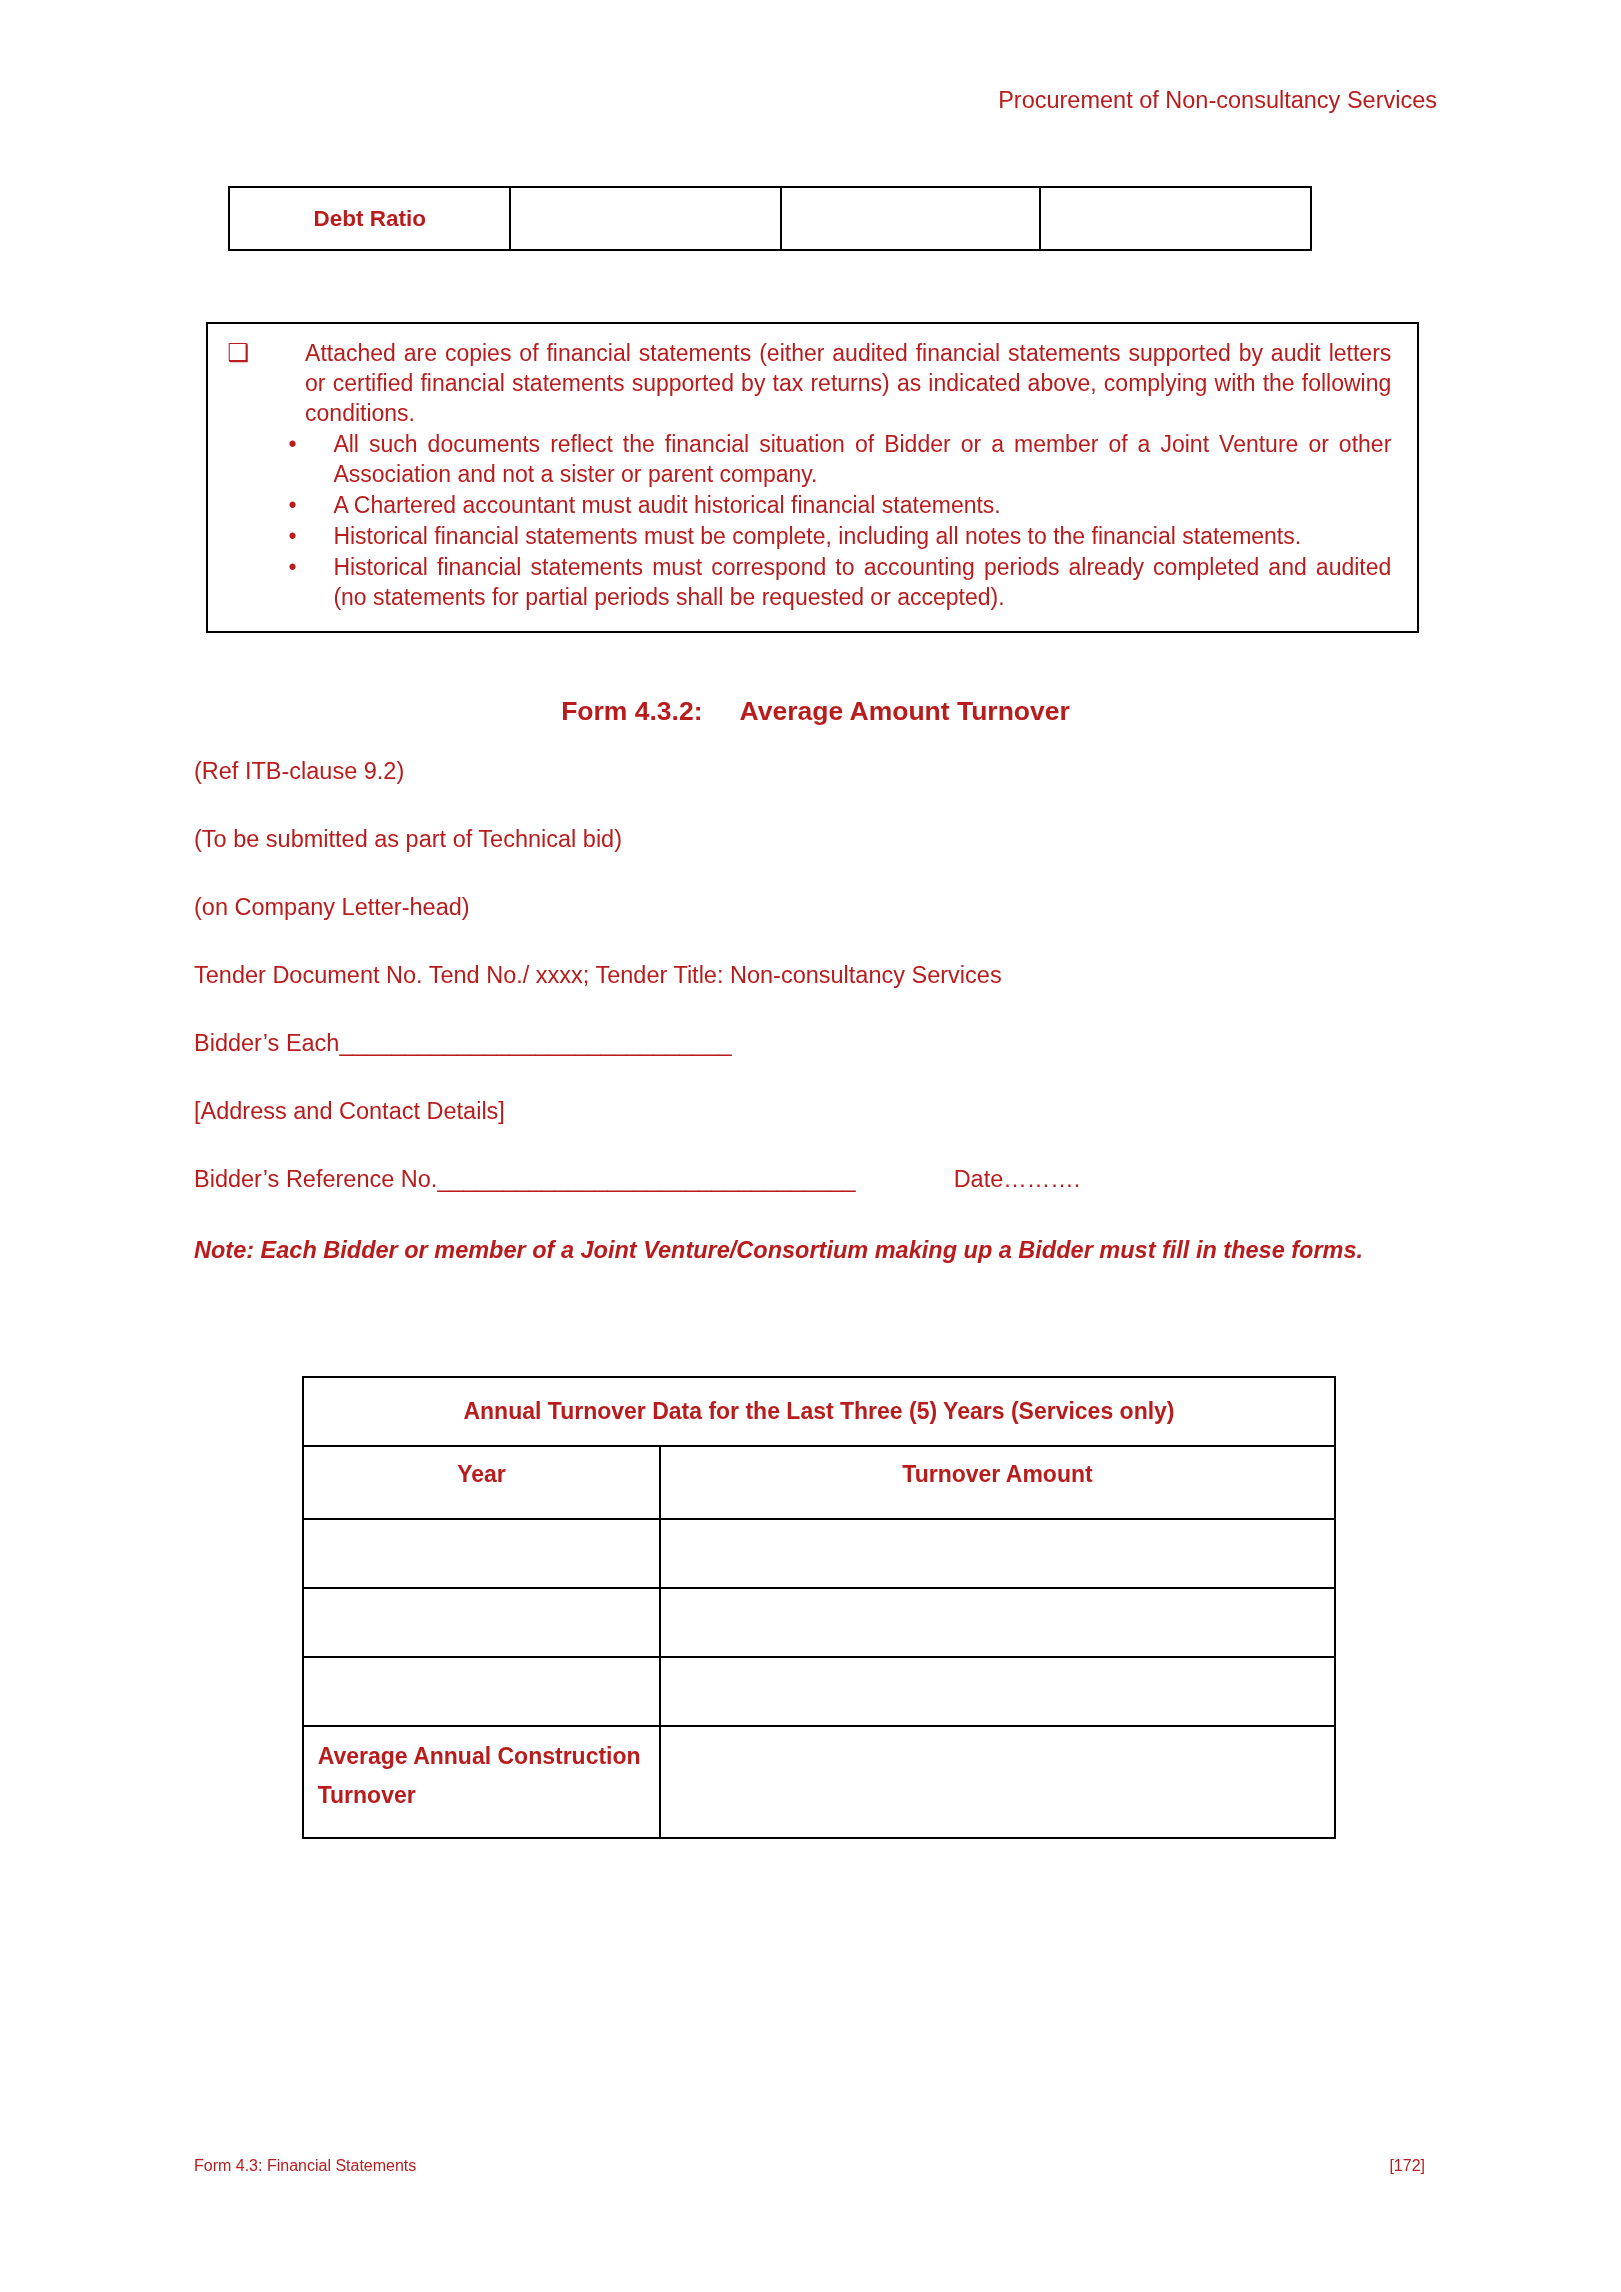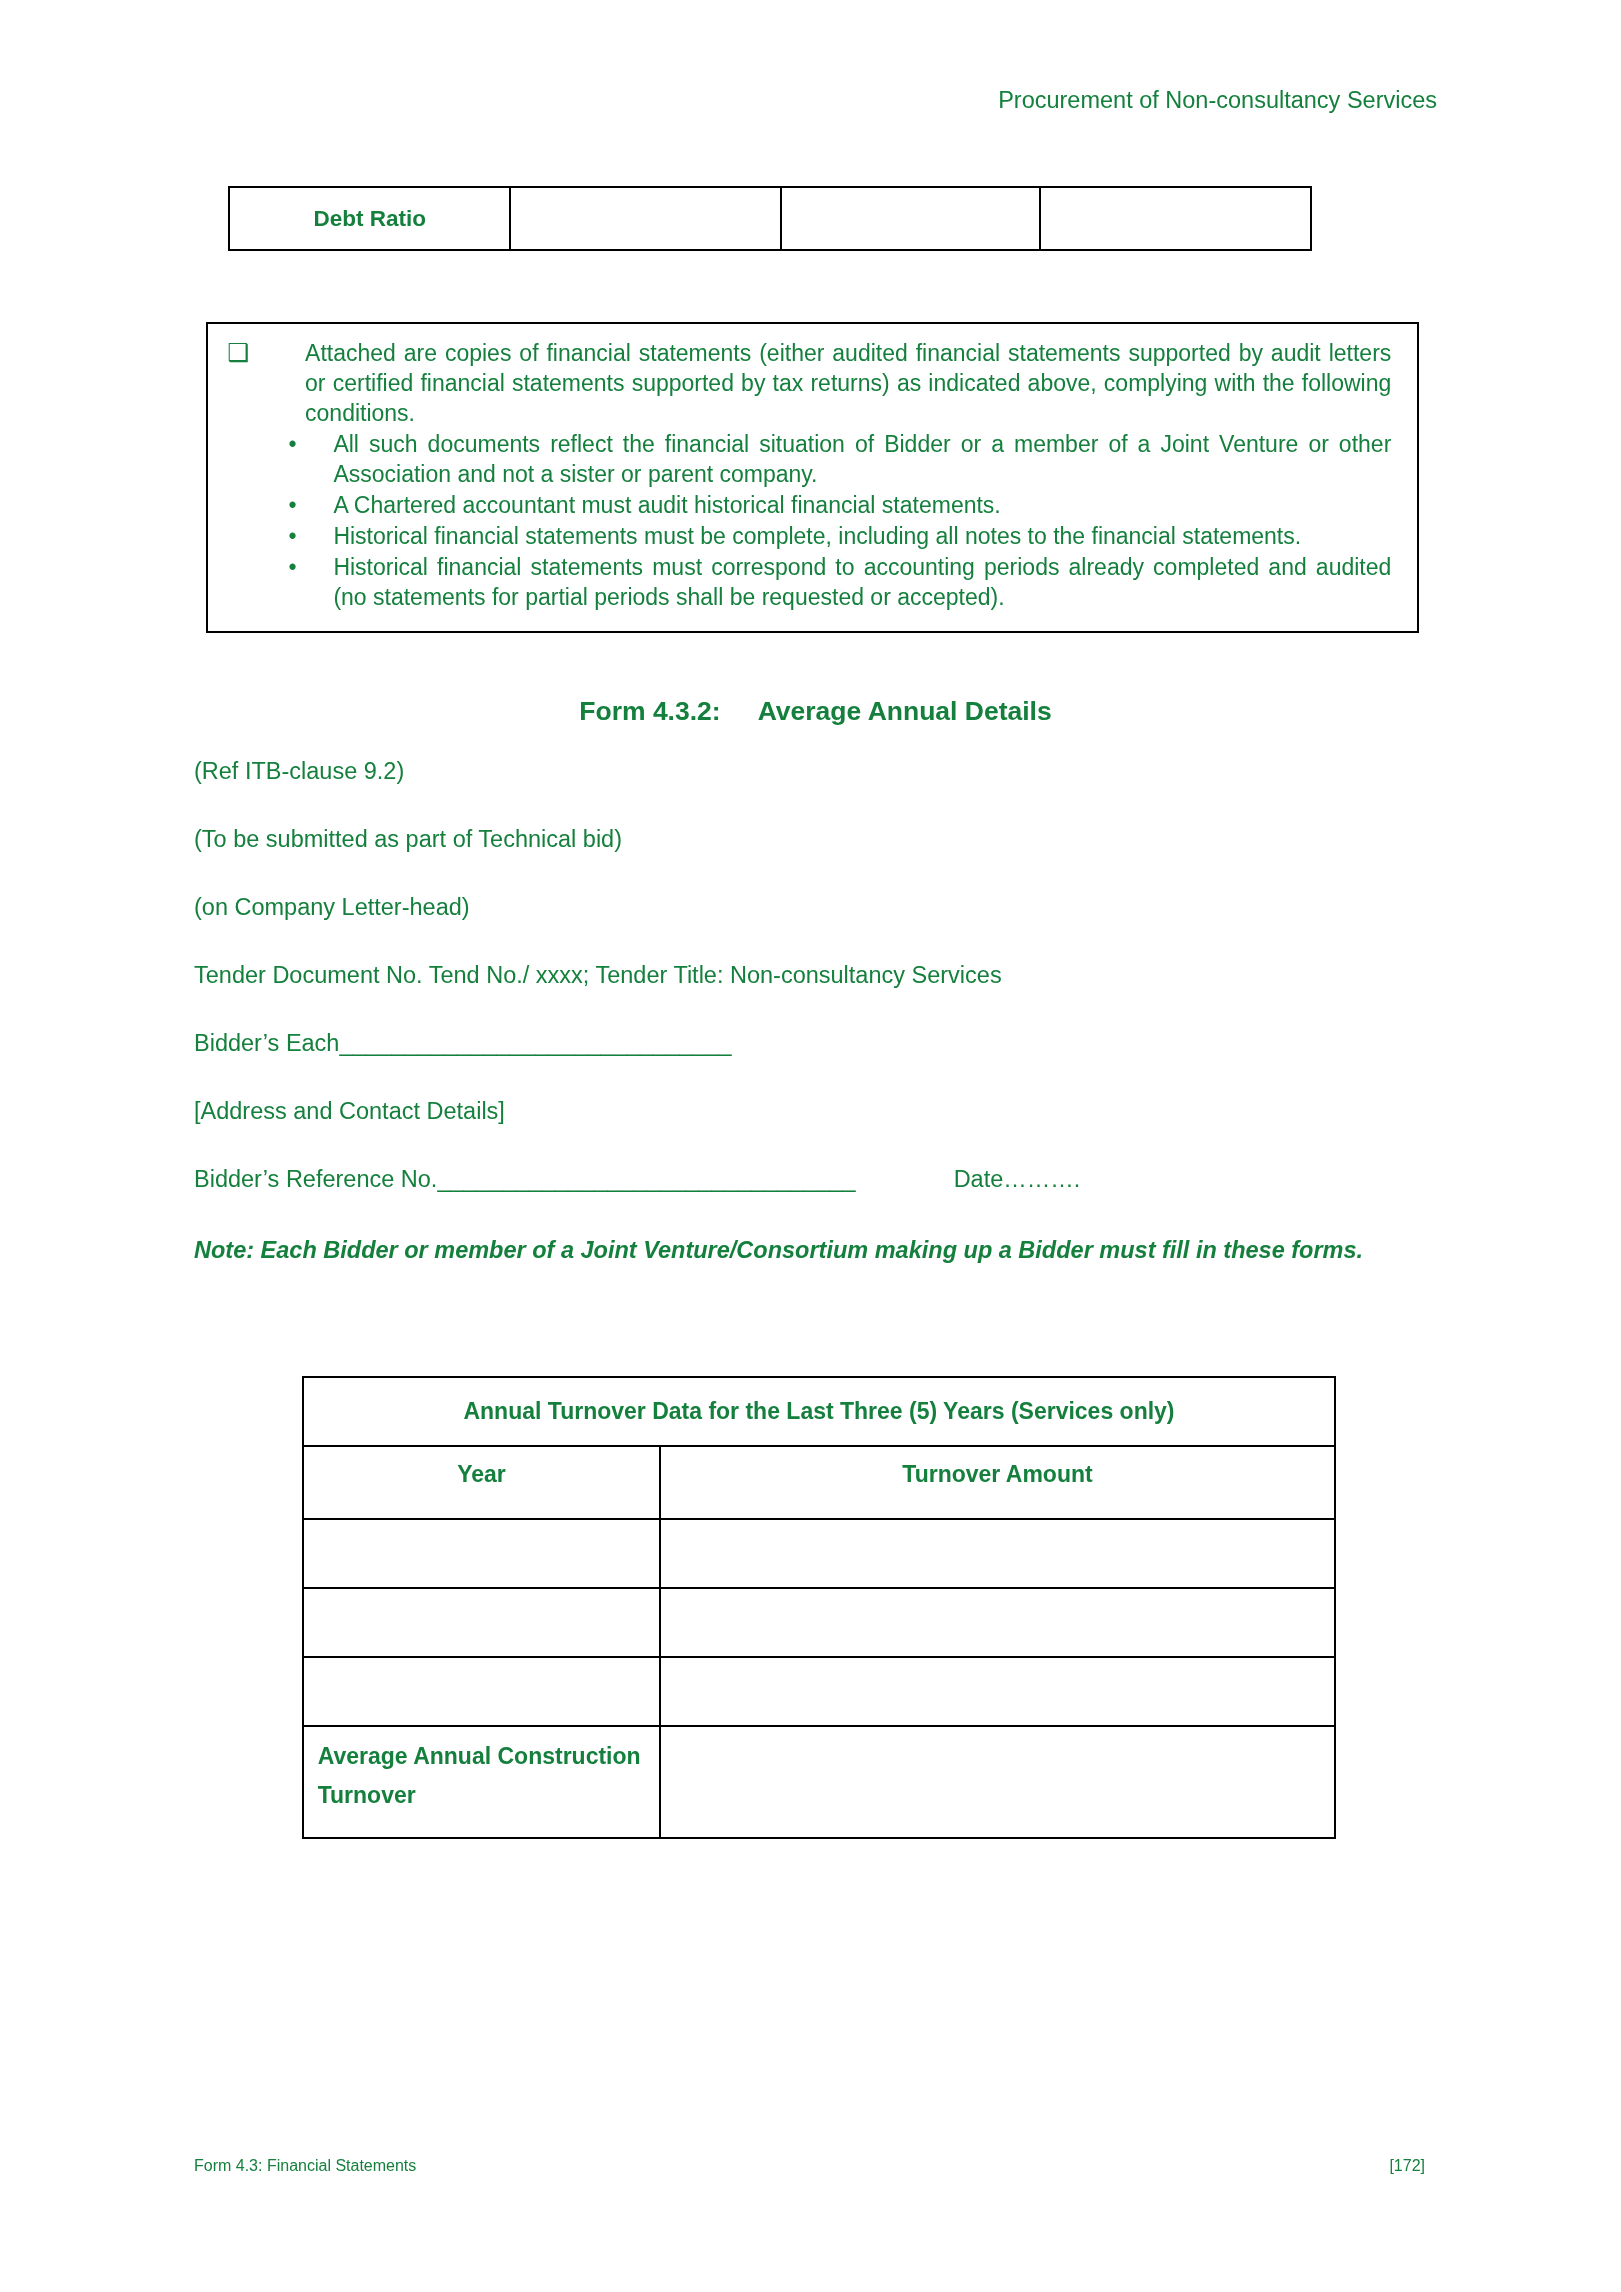--- a/index.html
+++ b/index.html
@@ -1,21 +1,21 @@
 <!DOCTYPE html>
 <html><head>
 <meta charset="utf-8">
 <style>
   * { box-sizing: border-box; }
   html, body { margin: 0; padding: 0; background: #ffffff; }
   .page {
     width: 1621px;
     height: 2293px;
     background: #ffffff;
-    color: #15803d;
+    color: #b91c1c;
     position: relative;
     overflow: hidden;
     font-family: "Liberation Sans", "DejaVu Sans", sans-serif;
   }
   .content { padding: 86px 184px 0 194px; }
 
   .header-right {
     text-align: right;
     font-size: 23.5px;
     line-height: 29px;
@@ -169,21 +169,21 @@
         <span class="bullet-marker">•</span>
         <span class="bullet-text">Historical financial statements must be complete, including all notes to the financial statements.</span>
       </div>
       <div class="bullet-row">
         <span class="bullet-marker">•</span>
         <span class="bullet-text">Historical financial statements must correspond to accounting periods already completed and audited (no statements for partial periods shall be requested or accepted).</span>
       </div>
     </div>
 
     <div class="form-title">
-      <span class="title-label">Form 4.3.2:</span><span>Average Annual Details</span>
+      <span class="title-label">Form 4.3.2:</span><span>Average Amount Turnover</span>
     </div>
 
     <div class="para-block">
       <p class="para">(Ref ITB-clause 9.2)</p>
       <p class="para">(To be submitted as part of Technical bid)</p>
       <p class="para">(on Company Letter-head)</p>
       <p class="para">Tender Document No. Tend No./ xxxx; Tender Title: Non-consultancy Services</p>
       <p class="para"><span>Bidder’s Each</span><span class="blank">______________________________</span></p>
       <p class="para">[Address and Contact Details]</p>
       <p class="para"><span>Bidder’s Reference No.</span><span class="blank">________________________________</span><span class="date-spacer"></span><span>Date……….</span></p>

